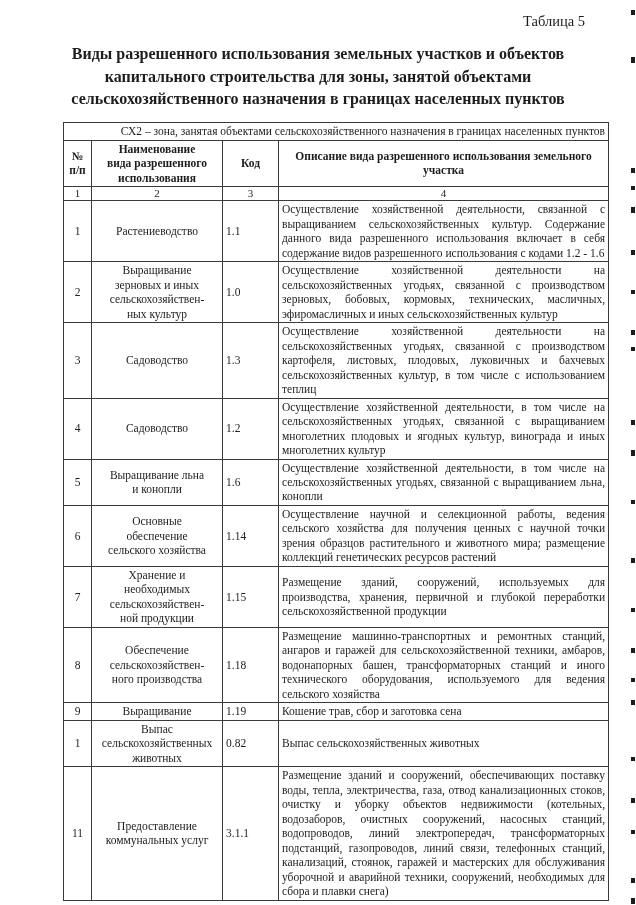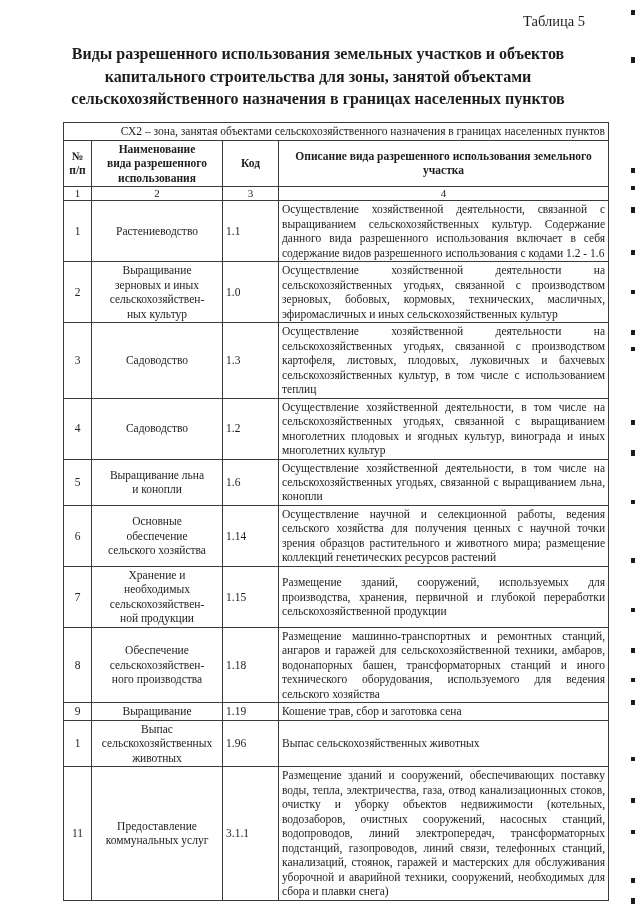--- a/index.html
+++ b/index.html
@@ -201,21 +201,21 @@
       <td class="cell-name">Выращивание</td>
       <td class="cell-code">1.19</td>
       <td class="cell-desc">Кошение трав, сбор и заготовка сена</td>
     </tr>
 
     <tr>
       <td class="cell-num">1</td>
       <td class="cell-name">Выпас
 сельскохозяйственных
 животных</td>
-      <td class="cell-code">1.96</td>
+      <td class="cell-code">0.82</td>
       <td class="cell-desc">Выпас сельскохозяйственных животных</td>
     </tr>
 
     <tr>
       <td class="cell-num">11</td>
       <td class="cell-name">Предоставление
 коммунальных услуг</td>
       <td class="cell-code">3.1.1</td>
       <td class="cell-desc">Размещение зданий и сооружений, обеспечивающих поставку воды, тепла, электричества, газа, отвод канализационных стоков, очистку и уборку объектов недвижимости (котельных, водозаборов, очистных сооружений, насосных станций, водопроводов, линий электропередач, трансформаторных подстанций, газопроводов, линий связи, телефонных станций, канализаций, стоянок, гаражей и мастерских для обслуживания уборочной и аварийной техники, сооружений, необходимых для сбора и плавки снега)</td>
     </tr>

